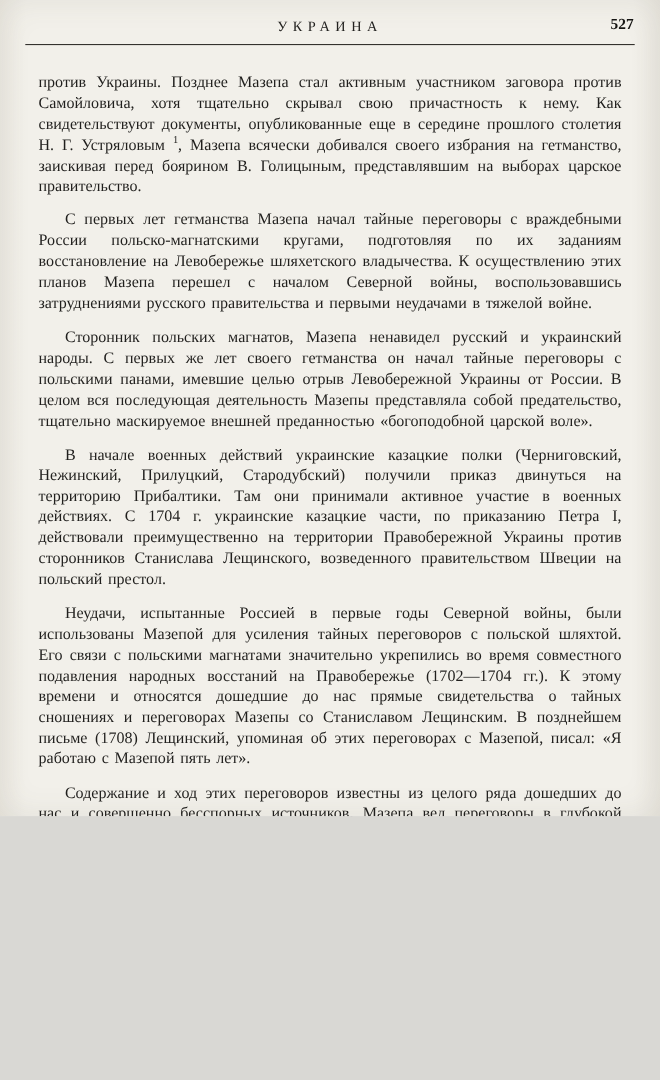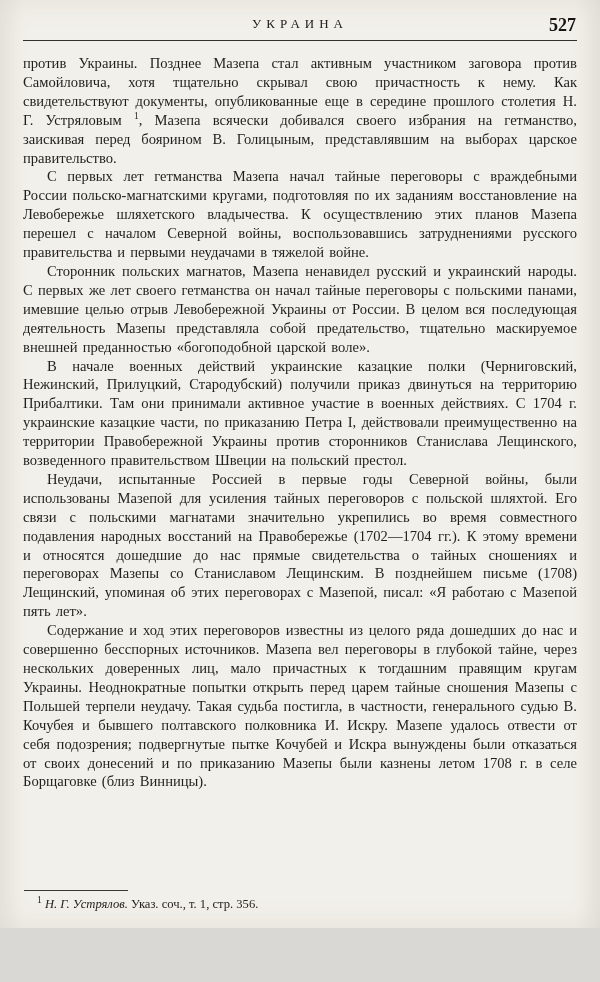--- a/index.html
+++ b/index.html
@@ -4,21 +4,21 @@
 <style>
   html, body {
     margin: 0;
     padding: 0;
     background: #d9d8d4;
     font-family: "Liberation Serif", "DejaVu Serif", serif;
   }
   .scan-page {
     position: relative;
     width: 600px;
-    height: 928px;
+    height: 742px;
     margin: 0 auto;
     background: #f1efe9;
     background-image: linear-gradient(90deg, #ece9e2 0%, #f2f0ea 4%, #f2f0ea 96%, #eae7e0 100%);
     box-shadow: inset 0 0 30px rgba(90,85,70,0.10);
     color: #1d1c1a;
     box-sizing: border-box;
     padding: 16px 23px 14px 23px;
     display: flex;
     flex-direction: column;
     overflow: hidden;
@@ -34,41 +34,41 @@
     right: 0;
     text-align: center;
     font-size: 13px;
     letter-spacing: 5px;
     color: #22211f;
   }
   .page-number {
     position: absolute;
     right: 1px;
     top: -1px;
-    font-size: 18px;
+    font-size: 14px;
     font-weight: bold;
     color: #161513;
   }
   .header-rule {
     flex: 0 0 auto;
     height: 0;
     border-bottom: 1.2px solid #34322e;
     margin-top: 4px;
   }
   .body-text {
     flex: 1 1 auto;
     margin-top: 13px;
     font-size: 14.6px;
     line-height: 18.9px;
     text-align: justify;
     word-spacing: 1.5px;
     color: #201f1d;
   }
   .body-text p {
-    margin: 0;
+    margin: 12px;
     text-indent: 24px;
   }
   .body-text p.no-indent {
     text-indent: 0;
   }
   sup.fn-mark {
     font-size: 9.5px;
     line-height: 0;
     vertical-align: super;
   }

